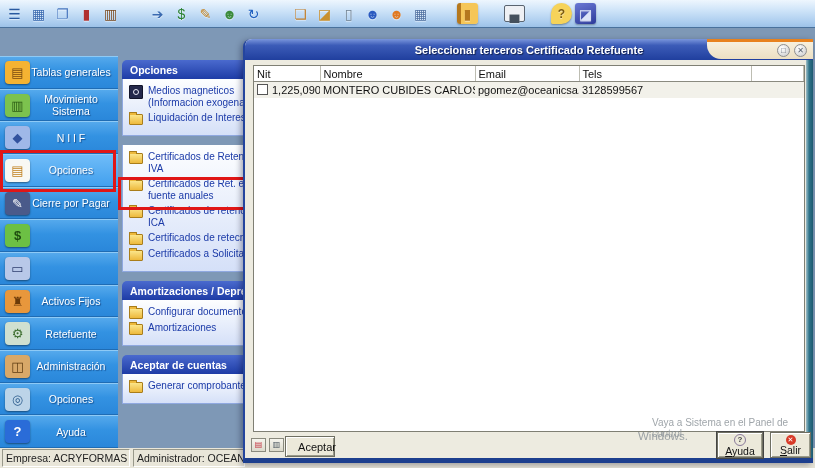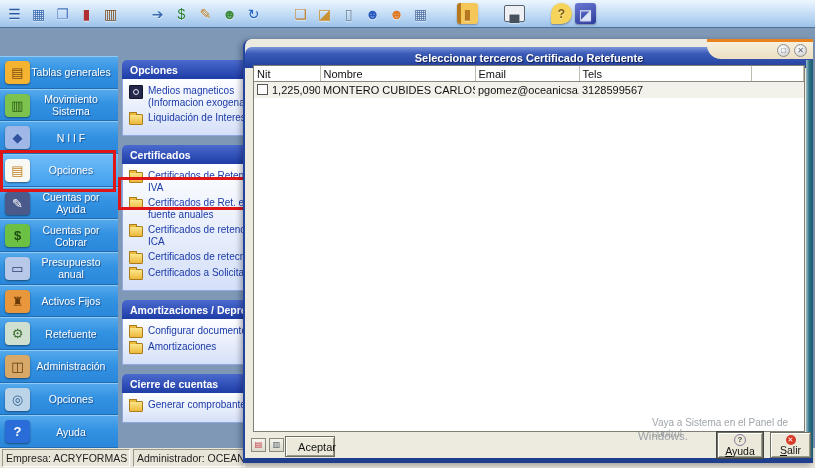--- a/index.html
+++ b/index.html
@@ -55,21 +55,21 @@
 
   
   .annot{position:absolute;border:3px solid #e01616;background:transparent;pointer-events:none;}
   .annot-sidebar{left:0;top:150px;width:110px;height:36px;z-index:5;}
   .annot-taskpane{left:118px;top:177px;width:124px;height:27px;z-index:3;}
 
   
   .dialog{position:absolute;left:243px;top:39px;width:570px;height:424px;z-index:10;
     background:#edebe0;border-left:2px solid #24459e;border-bottom:5px solid #1d3f8e;
     border-radius:8px 0 0 0;box-sizing:border-box;box-shadow:-2px 2px 6px rgba(0,0,30,.35);}
-  .dlg-title{position:absolute;left:0;top:8px;right:0;height:21px;
+  .dlg-title{position:absolute;left:0;top:0;right:0;height:21px;
     background:linear-gradient(180deg,#7a96dc 0%,#3c5cb8 30%,#203f9e 100%);
     border-radius:7px 0 0 0;display:flex;align-items:center;justify-content:center;
     color:#fff;font-size:11px;font-weight:bold;text-shadow:1px 1px 1px #12204e;cursor:default;}
   .dlg-notch{position:absolute;right:0;top:0;width:106px;height:20px;background:linear-gradient(180deg,#f7f0de,#ecdfc2);
     border-top:3px solid #e8821e;border-bottom-left-radius:14px;z-index:3;
     display:flex;align-items:center;justify-content:flex-end;gap:4px;padding-right:6px;box-sizing:border-box;}
   .win-btn{width:13px;height:13px;border-radius:50%;background:radial-gradient(circle at 35% 30%,#ffffff,#c9c9c9);
     border:1px solid #8f8f8f;color:#5a6472;font-size:8px;line-height:11px;text-align:center;cursor:pointer;box-sizing:border-box;}
 
   .dlg-table-wrap{position:absolute;left:8px;top:26px;width:552px;height:367px;background:#fff;
@@ -159,29 +159,27 @@
       <div class="sb-item">
         <span class="sb-icon" style="background: rgb(159, 184, 232); color: rgb(49, 82, 158);">◆</span>
         <span class="sb-label">N I I F</span>
       </div>
       <div class="sb-item active">
         <span class="sb-icon" style="background: rgb(248, 248, 244); color: rgb(192, 128, 32);">▤</span>
         <span class="sb-label">Opciones</span>
       </div>
       <div class="sb-item">
         <span class="sb-icon" style="background: rgb(74, 90, 138); color: rgb(255, 255, 255);">✎</span>
-        <span class="sb-label">Cuentas por Ayuda</span>
+        <span class="sb-label">Cierre por Pagar</span>
       </div>
       <div class="sb-item">
         <span class="sb-icon" style="background: rgb(108, 192, 68); color: rgb(30, 76, 16);">$</span>
-        <span class="sb-label">Cuentas por Cobrar</span>
       </div>
       <div class="sb-item">
         <span class="sb-icon" style="background: rgb(184, 200, 232); color: rgb(44, 60, 108);">▭</span>
-        <span class="sb-label">Presupuesto anual</span>
       </div>
       <div class="sb-item">
         <span class="sb-icon" style="background: rgb(232, 151, 60); color: rgb(108, 58, 8);">♜</span>
         <span class="sb-label">Activos Fijos</span>
       </div>
       <div class="sb-item">
         <span class="sb-icon" style="background: rgb(207, 224, 208); color: rgb(58, 108, 44);">⚙</span>
         <span class="sb-label">Retefuente</span>
       </div>
       <div class="sb-item">
@@ -206,21 +204,20 @@
             <span class="icon-magnetic"></span>
             <span class="txt">Medios magneticos (Informacion exogena)</span>
           </div>
           <div class="tp-item">
             <span class="icon-folder"></span>
             <span class="txt">Liquidación de Intereses</span>
           </div>
         </div>
       </div>
       <div class="tp-section">
-        <div class="tp-head">Certificados</div>
         <div class="tp-body">
           <div class="tp-item">
             <span class="icon-folder"></span>
             <span class="txt">Certificados de Retención IVA</span>
           </div>
           <div class="tp-item">
             <span class="icon-folder"></span>
             <span class="txt">Certificados de Ret. en la fuente anuales</span>
           </div>
           <div class="tp-item">
@@ -244,21 +241,21 @@
             <span class="icon-folder"></span>
             <span class="txt">Configurar documentos</span>
           </div>
           <div class="tp-item">
             <span class="icon-folder"></span>
             <span class="txt">Amortizaciones</span>
           </div>
         </div>
       </div>
       <div class="tp-section">
-        <div class="tp-head">Cierre de cuentas</div>
+        <div class="tp-head">Aceptar de cuentas</div>
         <div class="tp-body">
           <div class="tp-item">
             <span class="icon-folder"></span>
             <span class="txt">Generar comprobantes</span>
           </div>
         </div>
       </div>
     </div>
 
   <div class="annot annot-sidebar"></div>

